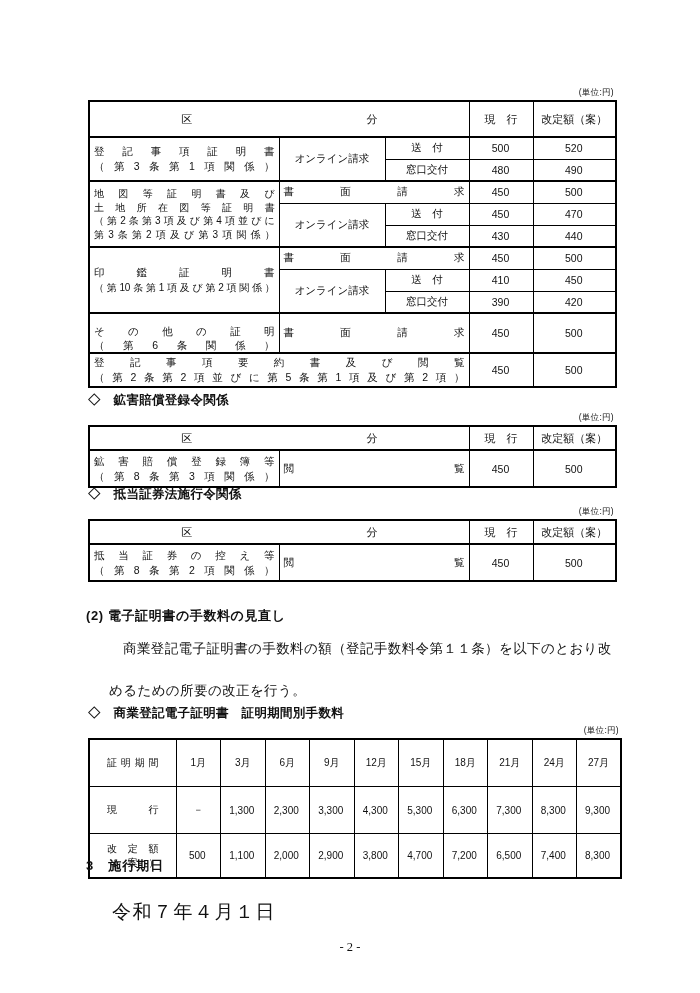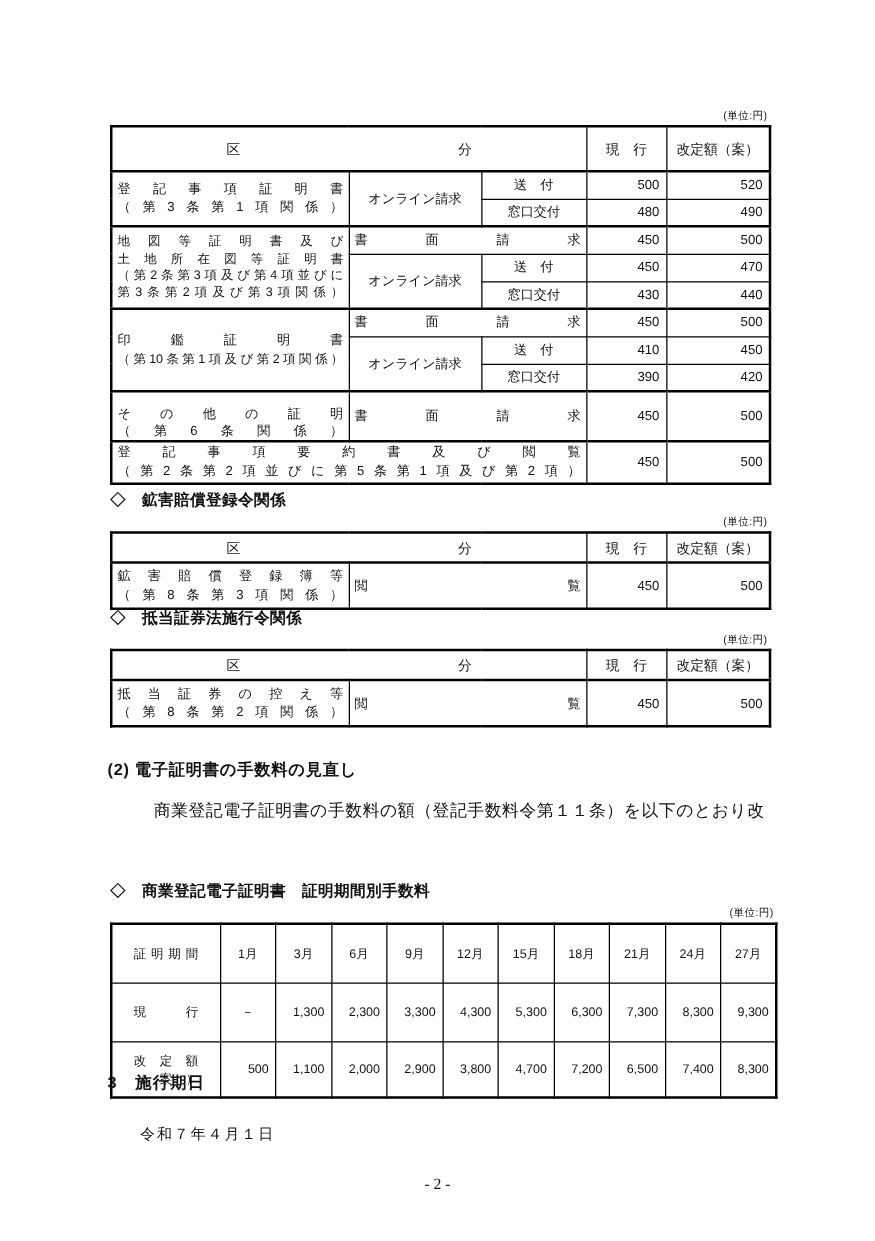--- a/index.html
+++ b/index.html
@@ -12,36 +12,36 @@
   table.fee td{border:1px solid #000;font-size:10.5px;padding:0 4px;vertical-align:middle;color:#111;}
   tr.hrow{height:36px;} tr.hrow td{border-bottom:2px solid #000;font-size:11px;}
   tr.h24{height:24px;} tr.h24 td{border-bottom:2px solid #000;font-size:11px;}
   tr.r22{height:22px;} tr.r30{height:30px;} tr.r34{height:34px;} tr.r37{height:37px;}
   tr.gtop td{border-top:2px solid #000;}
   .t1 col.c1,.t23 col.c1{width:190px;} .t1 col.c2,.t23 col.c2{width:106px;}
   .t1 col.c3,.t23 col.c3{width:84px;}  .t1 col.c4,.t23 col.c4{width:64px;}
   .t1 col.c5,.t23 col.c5{width:83px;}
   .kubun{display:flex;font-size:11px;} .kubun span{flex:1;text-align:center;}
   .c{text-align:center;}
-  .num{text-align:right;padding-right:5px !important;}
+  .num{text-align:center;padding-right:5px !important;}
   .jcell{text-align:justify;text-align-last:justify;}
   td.spread{padding:0 16px;} td.spread2{padding:0 11px;}
   .name-cell{padding:1px 7px;}
   .name-cell .jl{text-align:justify;text-align-last:justify;line-height:15px;font-size:10.5px;}
   .name-cell.small .jl{font-size:10px;line-height:13.5px;letter-spacing:-0.2px;}
   table.t4{border-collapse:collapse;table-layout:fixed;width:100%;border:2px solid #000;}
   table.t4 td{border:1px solid #000;font-size:10px;padding:16px 3px;vertical-align:middle;color:#111;}
   .t4 col.m1{width:87px;} .t4 col.m{width:44.5px;}
   tr.h21{height:21px;} tr.h19{height:19px;}
   .t4 .lbl{text-align:justify;text-align-last:justify;padding:0 17px;font-family:Liberation Mono, monospace;}
   .abs{position:absolute;white-space:nowrap;}
   .serif{font-family:"Liberation Serif",serif;}
   .h2{font-weight:bold;font-size:13px;letter-spacing:0.6px;}
   .para{font-size:13.5px;letter-spacing:0.4px;text-align:center;}
-  .date{font-size:12px;letter-spacing:1.5px;}
+  .date{font-size:19px;letter-spacing:1.5px;}
   .pagenum{position:absolute;top:940px;left:0;width:700px;text-align:center;font-size:12.5px;}
 </style>
 </head>
 <body>
 
 <div class="page">
 
   <div class="sec" style="top:84px;">
     <div class="unit">(単位:円)</div>
     <table class="fee t1">
@@ -211,20 +211,21 @@
           <td colspan="2" class="jcell spread2">閲覧</td>
           <td class="num">450</td>
           <td class="num">500</td>
         </tr>
       </tbody>
     </table>
   </div>
 
   <div class="abs h2" style="top:607px;left:86px;">(2) 電子証明書の手数料の見直し</div>
   <div class="abs para serif" style="top:640px;left:123px;">商業登記電子証明書の手数料の額（登記手数料令第１１条）を以下のとおり改</div>
+  <div class="abs para serif" style="top:682px;left:109px;">めるための所要の改正を行う。</div>
 
   <div class="sec" style="top:705px;width:532px;">
     <div class="sec-title">◇　商業登記電子証明書　証明期間別手数料</div>
     <div class="unit">(単位:円)</div>
     <table class="t4">
       <colgroup>
         <col class="m1">
           <col class="m">
           <col class="m">
           <col class="m">

